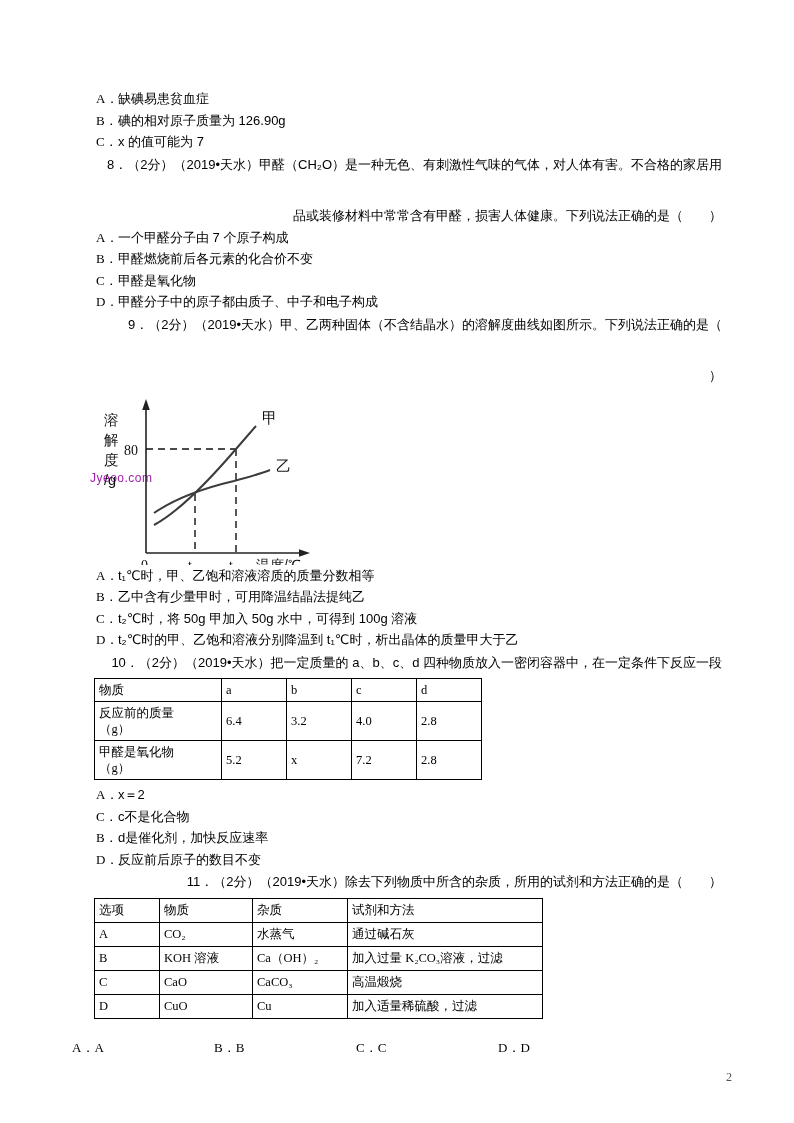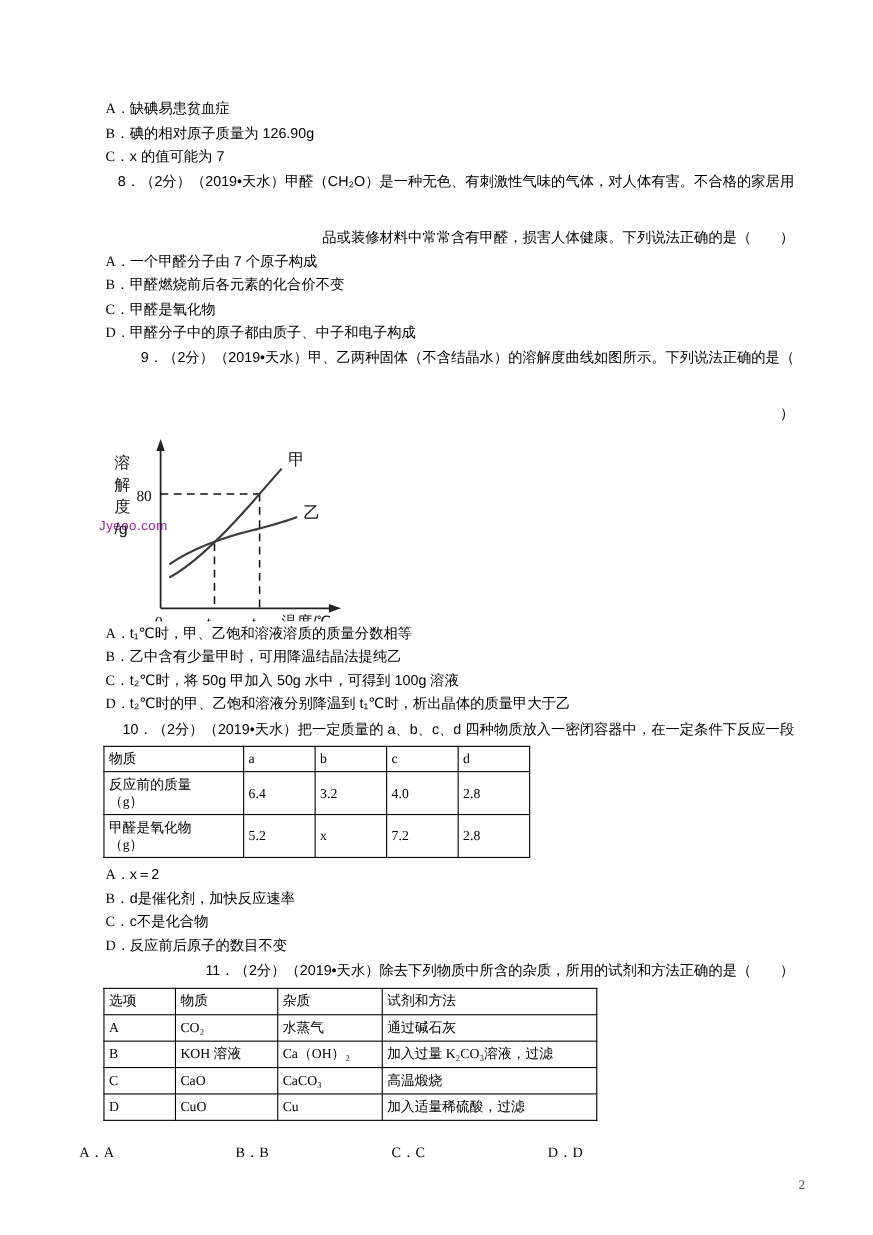--- a/index.html
+++ b/index.html
@@ -240,24 +240,24 @@
           <td class="v">2.8</td>
         </tr>
       </tbody>
         </table>
 
       <div class="tbl-gap"></div>
       <div class="opt">
         <span class="lab">A．</span><span class="cn">x＝2</span>
       </div>
       <div class="opt">
+        <span class="lab">C．</span><span class="cn">c不是化合物</span>
+      </div>
+      <div class="opt">
         <span class="lab">B．</span><span class="cn">d是催化剂，加快反应速率</span>
-      </div>
-      <div class="opt">
-        <span class="lab">C．</span><span class="cn">c不是化合物</span>
       </div>
       <div class="opt">
         <span class="lab">D．</span><span class="cn">反应前后原子的数目不变</span>
       </div>
     </div>
 
     <div class="q">
       <div class="qline cn"><span>11．</span><span>（2分）</span><span>（2019•天水）</span><span>除去下列物质中所含的杂质，所用的试剂和方法正确的是（　　）</span></div>
 
       <table class="data t11">

